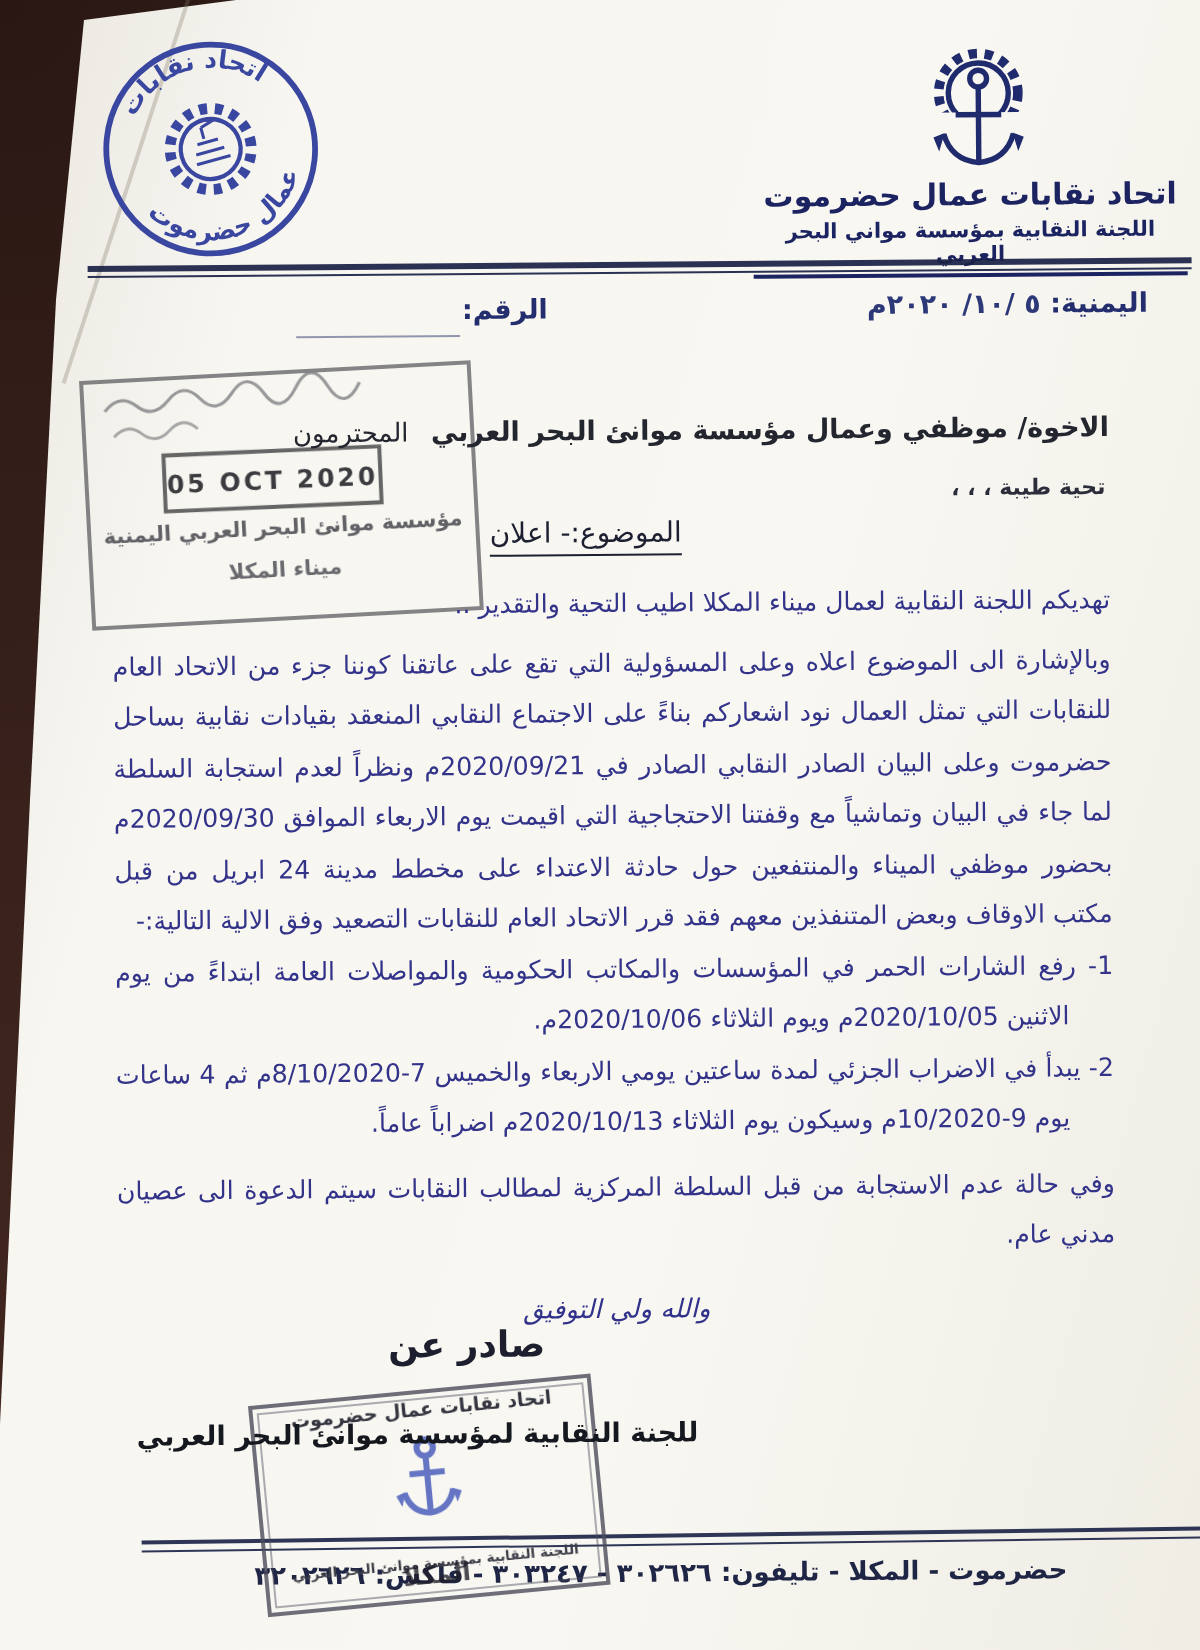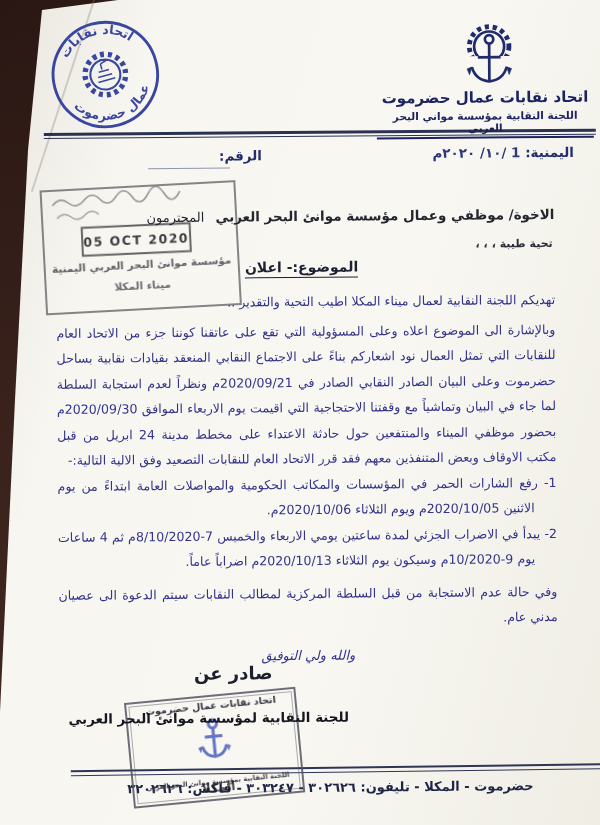--- a/index.html
+++ b/index.html
@@ -15,37 +15,37 @@
   .abs{position:absolute;}
   .double-rule{border-top:3.5px solid #1a2145;border-bottom:1px solid #1a2145;height:2px;opacity:.92;}
   .double-rule-b{border-top:2.5px solid #1a2145;border-bottom:1.5px solid #1a2145;height:3px;opacity:.9;}
   .org-name{left:375px;top:90px;width:225px;text-align:center;font-weight:bold;font-size:15px;color:#1c2361;direction:rtl;}
   .org-sub{left:379px;top:111px;width:217px;text-align:center;font-weight:bold;font-size:10.5px;color:#1c2361;
            padding-bottom:3px;border-bottom:2px solid #1c2361;direction:rtl;}
   .seal-left{left:50px;top:14px;width:116px;height:118px;}
   .logo-right{left:447px;top:24px;width:90px;height:66px;}
   .ref-date{right:24px;top:146px;direction:rtl;font-weight:bold;font-size:13.5px;color:#242e6e;}
   .ref-date .val{font-weight:bold;color:#2c3878;letter-spacing:1px;}
-  .num-label{left:221px;top:147px;font-weight:bold;font-size:13.5px;color:#242e6e;direction:rtl;}
+  .num-label{left:233px;top:147px;font-weight:bold;font-size:13.5px;color:#242e6e;direction:rtl;}
   .num-line{left:150px;top:167px;width:82px;height:1px;background:#9296ad;}
   .recv{left:44px;top:184px;width:192px;height:121px;border:2px solid rgba(82,82,88,.7);
         transform:rotate(-2.6deg);filter:blur(0.35px);}
   .recv-date{position:absolute;left:37px;top:37px;width:106px;height:26px;border:2.5px solid rgba(60,60,62,.78);
         display:flex;align-items:center;justify-content:center;font-weight:bold;font-size:12.5px;
         color:#3c3c40;letter-spacing:1.5px;transform:rotate(.6deg);}
   .recv-l2{position:absolute;left:0;right:0;top:71px;text-align:center;font-weight:bold;font-size:10.5px;
         color:rgba(70,70,78,.85);direction:rtl;}
   .recv-l3{position:absolute;left:0;right:0;top:92px;text-align:center;font-weight:bold;font-size:10.5px;
         color:rgba(70,70,78,.8);direction:rtl;}
   .addr-row{left:148px;top:208px;width:408px;display:flex;direction:rtl;justify-content:space-between;
         align-items:baseline;}
   .addr-to{font-weight:bold;font-size:13.5px;color:#23252f;}
   .addr-hon{font-weight:normal;font-size:13px;color:#23252f;}
   .salut{right:46px;top:239px;font-weight:bold;font-size:11px;color:#2b2d3b;direction:rtl;}
-  .subject{left:246px;top:259px;font-weight:bold;font-size:14px;color:#1d2030;border-bottom:1.5px solid #1d2030;
+  .subject{left:246px;top:259px;font-weight:normal;font-size:14px;color:#1d2030;border-bottom:1.5px solid #1d2030;
         padding-bottom:2px;direction:rtl;}
   .bodyflow{left:57px;right:44px;top:289px;direction:rtl;text-align:justify;color:#33338a;
         font-size:12.6px;line-height:25.5px;}
   .bodyflow p{margin:0;}
   .p1{margin-top:4px !important;}
   .li{padding-right:22px;text-indent:-22px;text-align:justify;}
   .p2{margin-top:7px !important;}
   .closing{margin-top:11px !important;text-align:center;font-size:13px;font-style:italic;color:#32328a;}
   .issued{left:192px;top:662px;font-weight:bold;font-size:18px;color:#1d1f2e;direction:rtl;}
   .issuedby{left:66px;top:709px;font-weight:bold;font-size:13.5px;color:#16181f;white-space:nowrap;
@@ -112,21 +112,21 @@
       </g>
     </svg>
 
     <div class="abs org-name">اتحاد نقابات عمال حضرموت</div>
     <div class="abs org-sub">اللجنة النقابية بمؤسسة مواني البحر العربي</div>
 
     <div class="abs double-rule" style="left:46px;right:2px;top:131px;"></div>
 
     <div class="abs ref-date">
       <span>اليمنية:</span>
-      <span class="val">1 /١٠/ ٢٠٢٠م</span>
+      <span class="val">٥ /١٠/ ٢٠٢٠م</span>
     </div>
     <div class="abs num-label">الرقم:</div>
     <div class="abs num-line"></div>
 
     <div class="abs recv">
       <svg width="186" height="34" viewBox="0 0 186 34">
         <path d="M10,14 q8,-9 16,-2 t16,-2 t16,0 t16,-2 t16,1 t16,-2 t16,0 t16,-1" fill="none" stroke="rgba(90,90,96,.6)" stroke-width="1.6"></path>
         <path d="M14,27 q7,-7 14,-1 t14,-1 t14,0" fill="none" stroke="rgba(90,90,96,.5)" stroke-width="1.4"></path>
       </svg>
       <div class="recv-date">05 OCT 2020</div>

